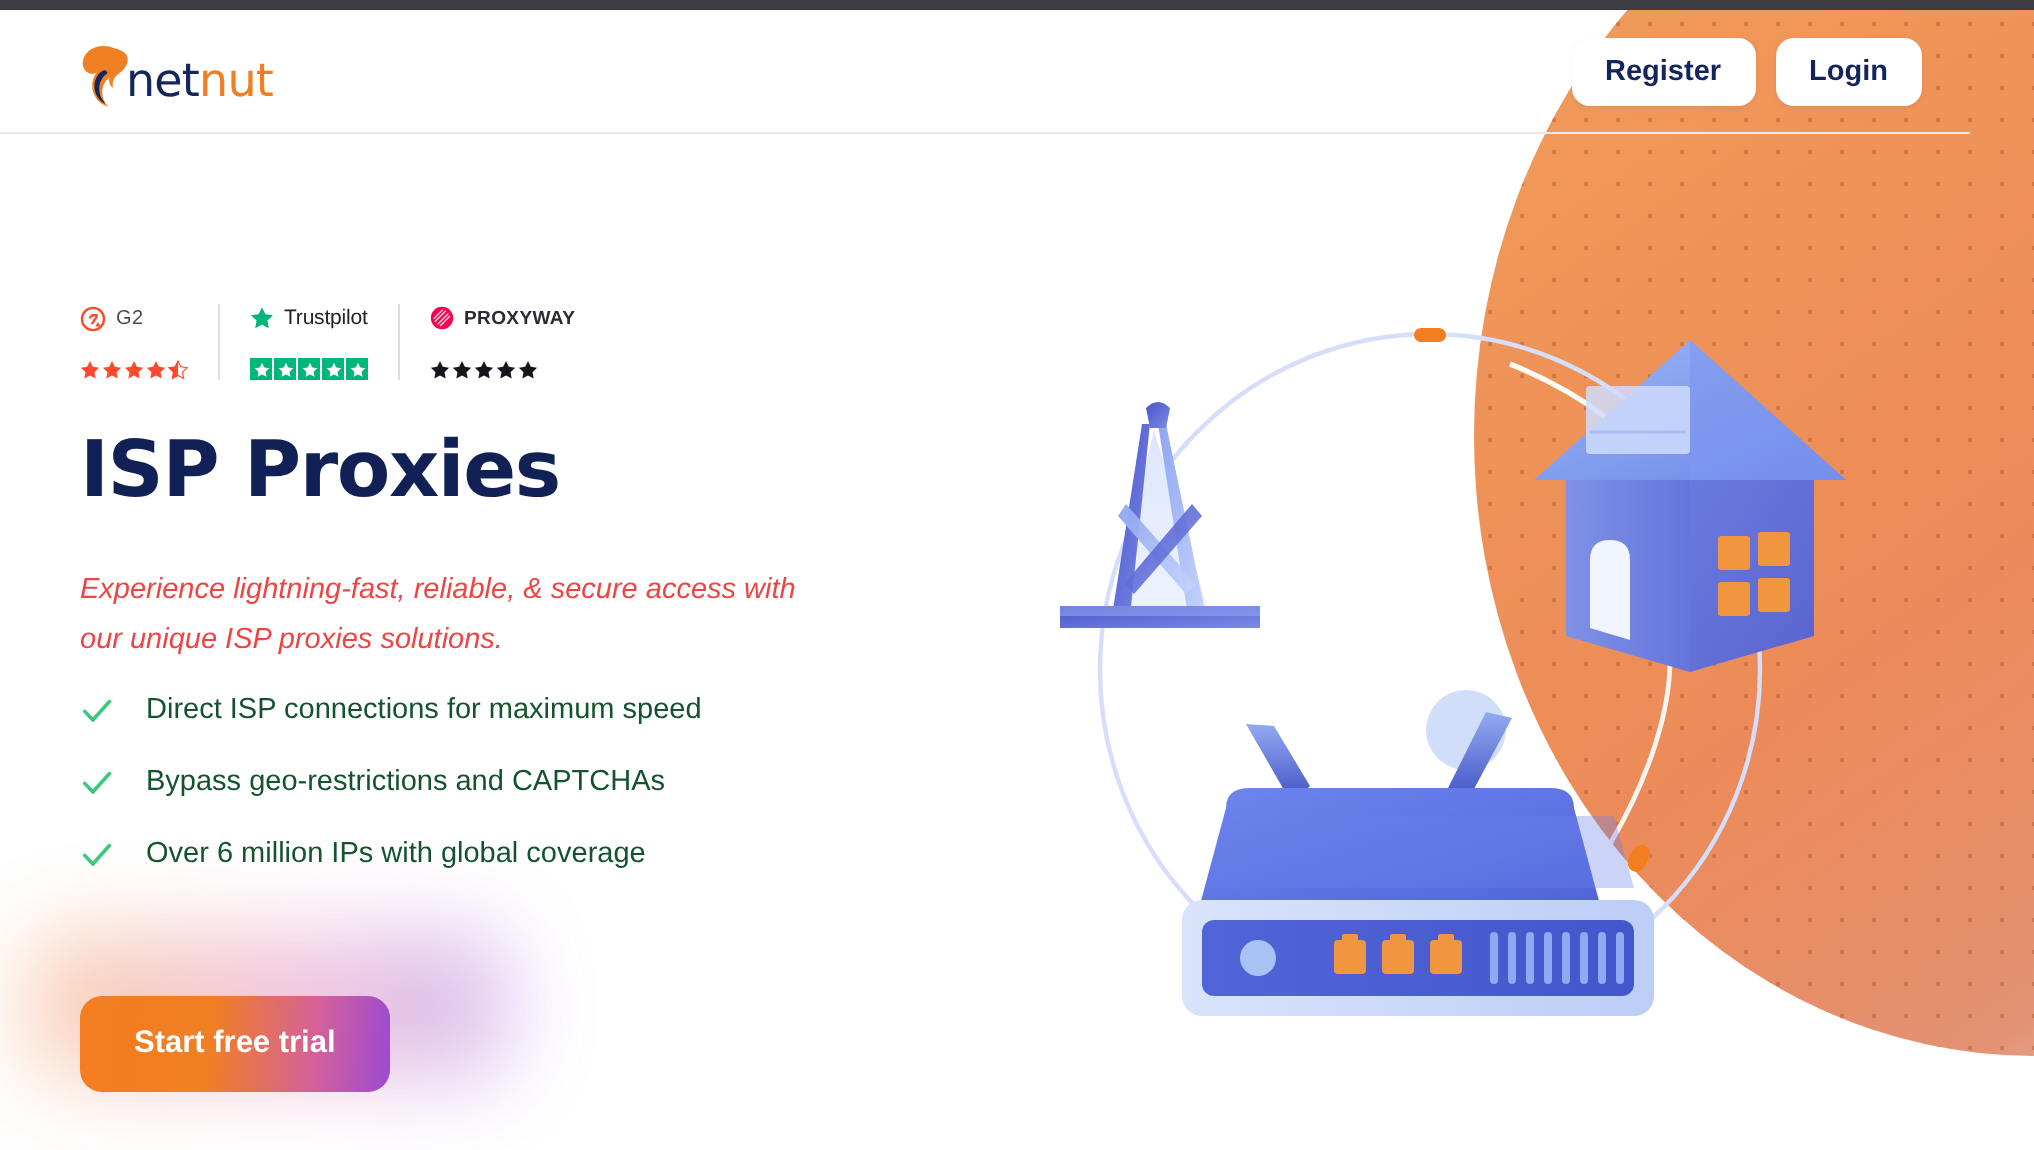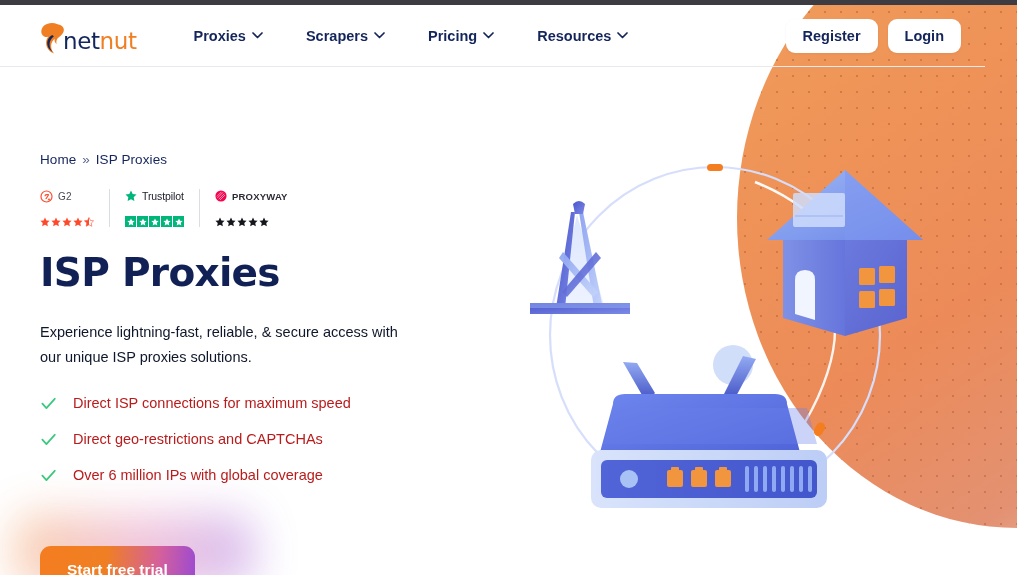--- a/index.html
+++ b/index.html
@@ -191,34 +191,35 @@
     line-height: 1.05;
     font-weight: bold;
     color: #112155;
     letter-spacing: -.7px;
     margin-bottom: 26px;
     font-family: "DejaVu Sans", sans-serif;
   }
   .hero-sub {
     font-size: 14.5px;
     line-height: 1.72;
-    color: #0f172a;
+    color: #ef4444;
     max-width: 372px;
-    margin-bottom: 25px;
+    margin-bottom: 14px;
+    font-style: italic;
   }
 
   
   .features { list-style: none; margin-bottom: 26px; }
   .feature {
     display: flex;
     align-items: center;
     gap: 16px;
     margin-bottom: 19px;
     font-size: 14.5px;
-    color: #b91c1c;
+    color: #14532d;
   }
   .check { width: 17px; height: 17px; flex: 0 0 17px; display: block; }
 
   
   .cta-wrap { position: relative; display: inline-block; }
   .cta-glow {
     position: absolute;
     left: -26px; top: 4px;
     width: 240px; height: 74px;
     border-radius: 20px;
@@ -270,61 +271,30 @@
     <div class="header-left">
 
       <div class="logo">
         <svg class="logo-mark" viewBox="0 0 26 34">
           <path d="M17.6 2.2C13.2 0.2 7.6 0.6 4.2 3.6 1.2 6.3 0.4 10.6 2.6 13.2c1.5 1.8 3.9 2.2 5.7 1.2-1.4 1.8-2.2 4-2.2 6.4 0 5.1 3.5 9.4 8 10.6-2-2.1-3-4.6-3-7.4 0-3 1.4-5.6 3.6-7.3-0.5 2.2 0.3 4.2 1.9 5.2-0.8-2.6 0.2-5 2.2-6.6 2.6-2.1 5.1-4.4 5.1-7.6 0-2.6-2.3-4.6-6.3-5.5z" fill="#f07f23"></path>
           <path d="M13.8 14.5c-2.6 1.8-4.2 4.6-4.2 7.9 0 2.9 1.1 5.5 3.2 7.6-3.4-1.7-5.6-5-5.6-8.9 0-2.9 1.3-5.5 3.4-7.2 1.1-0.9 2.3-1.2 3.2 0.6z" fill="#13275c"></path>
         </svg>
         <span class="logo-text"><span class="logo-net">net</span><span class="logo-nut">nut</span></span>
       </div>
 
-      <nav class="nav">
-        <div class="nav-item">
-          <span>Proxies</span>
-          <svg class="chev" viewBox="0 0 11 7">
-              <path d="M1 1l4.5 4.5L10 1" stroke="#14255c" stroke-width="1.7" fill="none" stroke-linecap="round" stroke-linejoin="round"></path>
-            </svg>
-        </div>
-        <div class="nav-item">
-          <span>Scrapers</span>
-          <svg class="chev" viewBox="0 0 11 7">
-              <path d="M1 1l4.5 4.5L10 1" stroke="#14255c" stroke-width="1.7" fill="none" stroke-linecap="round" stroke-linejoin="round"></path>
-            </svg>
-        </div>
-        <div class="nav-item">
-          <span>Pricing</span>
-          <svg class="chev" viewBox="0 0 11 7">
-              <path d="M1 1l4.5 4.5L10 1" stroke="#14255c" stroke-width="1.7" fill="none" stroke-linecap="round" stroke-linejoin="round"></path>
-            </svg>
-        </div>
-        <div class="nav-item">
-          <span>Resources</span>
-          <svg class="chev" viewBox="0 0 11 7">
-              <path d="M1 1l4.5 4.5L10 1" stroke="#14255c" stroke-width="1.7" fill="none" stroke-linecap="round" stroke-linejoin="round"></path>
-            </svg>
-        </div>
-      </nav>
     </div>
 
     <div class="header-right">
       <button class="btn-auth">Register</button>
       <button class="btn-auth">Login</button>
     </div>
   </div>
 
   <div class="hero-left">
 
-    <div class="breadcrumb">
-      <span class="crumb-link">Home</span>
-      <span class="crumb-sep">»</span>
-      <span class="crumb-current">ISP Proxies</span>
-    </div>
 
     
     <div class="badges">
 
       <div class="badge">
         <div class="badge-top">
           <svg style="width:13px;height:13px;display:block" viewBox="0 0 20 20">
             <path d="M10 0.6A9.4 9.4 0 1 0 19.4 10a9.4 9.4 0 0 0-9.4-9.4zm0 17A7.6 7.6 0 1 1 17.6 10 7.6 7.6 0 0 1 10 17.6z" fill="#ff492c"></path>
             <path d="M13.6 6.2h-3.3a3.6 3.6 0 0 0-3.6 3.5h1.8a1.8 1.8 0 0 1 1.8-1.7h1.6l-3.9 6h2.1l3.5-5.4z" fill="#ff492c"></path>
             <path d="M13.8 12.4l-2.1 3.4h4.2z" fill="#ff492c"></path>
@@ -428,21 +398,21 @@
       <li class="feature">
         <svg class="check" viewBox="0 0 18 18">
             <path d="M2.5 9.2l4.3 4.6L15.6 4" stroke="#3cc97f" stroke-width="1.9" fill="none" stroke-linecap="round" stroke-linejoin="round"></path>
           </svg>
         <span>Direct ISP connections for maximum speed</span>
       </li>
       <li class="feature">
         <svg class="check" viewBox="0 0 18 18">
             <path d="M2.5 9.2l4.3 4.6L15.6 4" stroke="#3cc97f" stroke-width="1.9" fill="none" stroke-linecap="round" stroke-linejoin="round"></path>
           </svg>
-        <span>Direct geo-restrictions and CAPTCHAs</span>
+        <span>Bypass geo-restrictions and CAPTCHAs</span>
       </li>
       <li class="feature">
         <svg class="check" viewBox="0 0 18 18">
             <path d="M2.5 9.2l4.3 4.6L15.6 4" stroke="#3cc97f" stroke-width="1.9" fill="none" stroke-linecap="round" stroke-linejoin="round"></path>
           </svg>
         <span>Over 6 million IPs with global coverage</span>
       </li>
     </ul>
 
     <div class="cta-wrap">

